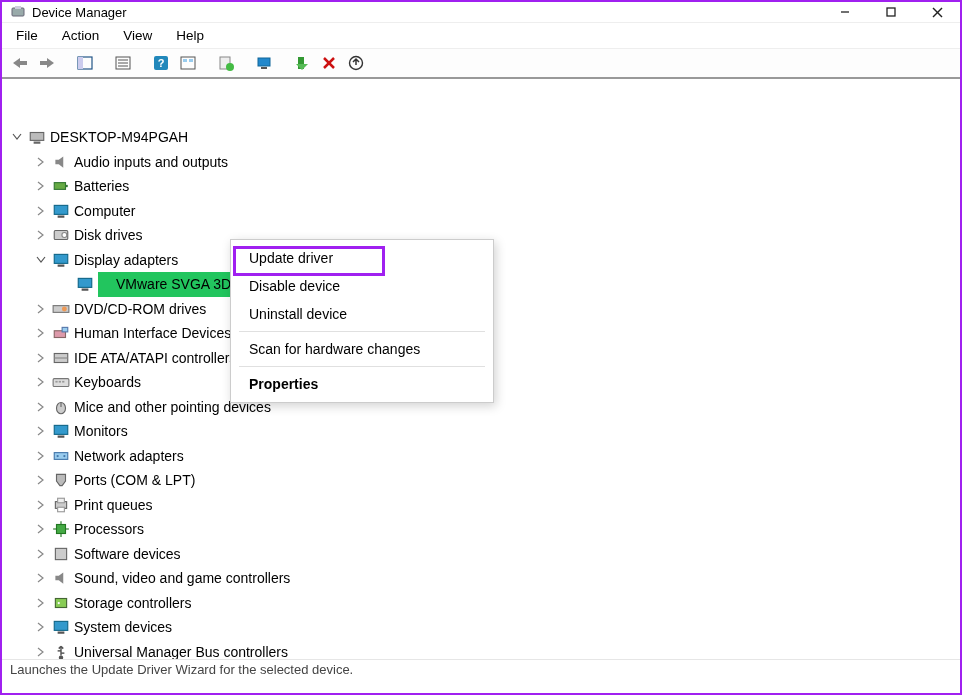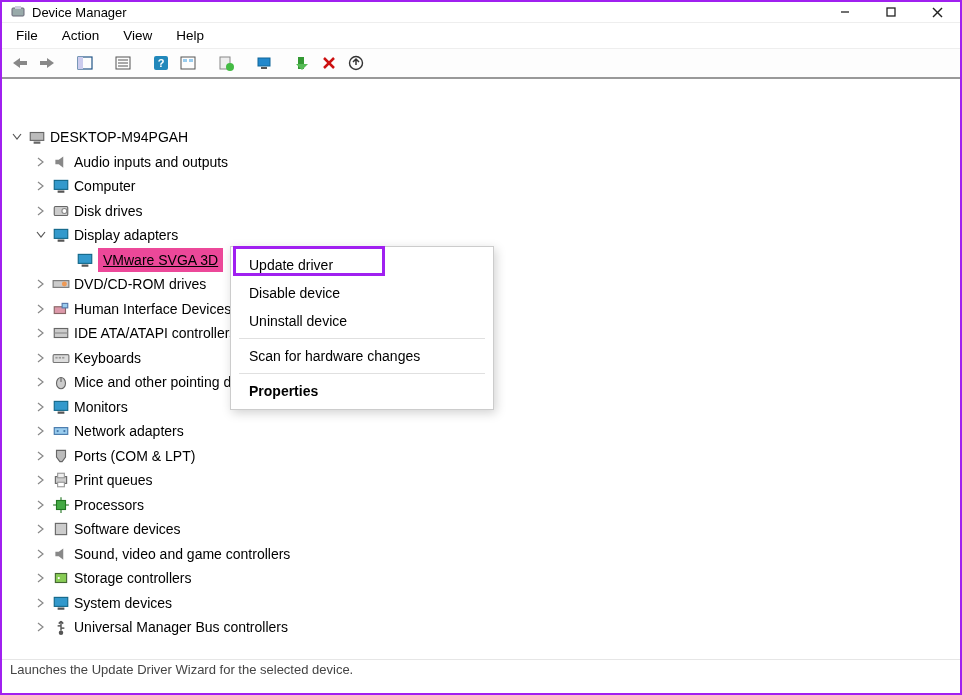--- a/index.html
+++ b/index.html
@@ -76,28 +76,27 @@
     margin-right: 2px;
     color: #555;
   }
   .dev-icon {
     width: 18px; height: 18px;
     margin: 0 4px 0 2px;
     display: inline-flex;
     align-items: center; justify-content: center;
   }
   .selected {
-    background: #ec4899;
-    padding: 0 5px;
-    text-decoration: underline;
+    background: #22c55e;
+    padding: 0 18px;
   }
   .contextmenu {
     position: absolute;
     left: 228px;
-    top: 244px;
+    top: 237px;
     width: 264px;
     background: #fff;
     border: 1px solid #ccc;
     box-shadow: 2px 3px 10px rgba(0,0,0,0.18);
     padding: 4px 0;
     font-size: 14px;
   }
   .contextmenu .item {
     padding: 6px 18px;
   }
@@ -265,20 +264,34 @@
         </svg>
       </span>
     <span class="dev-icon">
         <svg viewBox="0 0 16 16">
           <path d="M3 6v4h3l4 3V3L6 6z" fill="#888"></path>
         </svg>
       </span>
     <span>Audio inputs and outputs</span>
   </div>
 
+  <div class="tree-row indent1">
+    <span class="expander">
+        <svg width="10" height="10">
+          <path d="M2 1 L7 5 L2 9" fill="none" stroke="#888" stroke-width="1.2"></path>
+        </svg>
+      </span>
+    <span class="dev-icon">
+        <svg viewBox="0 0 16 16">
+          <rect x="2" y="5" width="10" height="6" fill="#6a4" stroke="#373"></rect>
+          <rect x="12" y="7" width="2" height="2" fill="#373"></rect>
+        </svg>
+      </span>
+    <span>Batteries</span>
+  </div>
 
   <div class="tree-row indent1">
     <span class="expander">
         <svg width="10" height="10">
           <path d="M2 1 L7 5 L2 9" fill="none" stroke="#888" stroke-width="1.2"></path>
         </svg>
       </span>
     <span class="dev-icon">
         <svg viewBox="0 0 16 16">
           <rect x="2" y="3" width="12" height="8" fill="#39c" stroke="#168"></rect>

